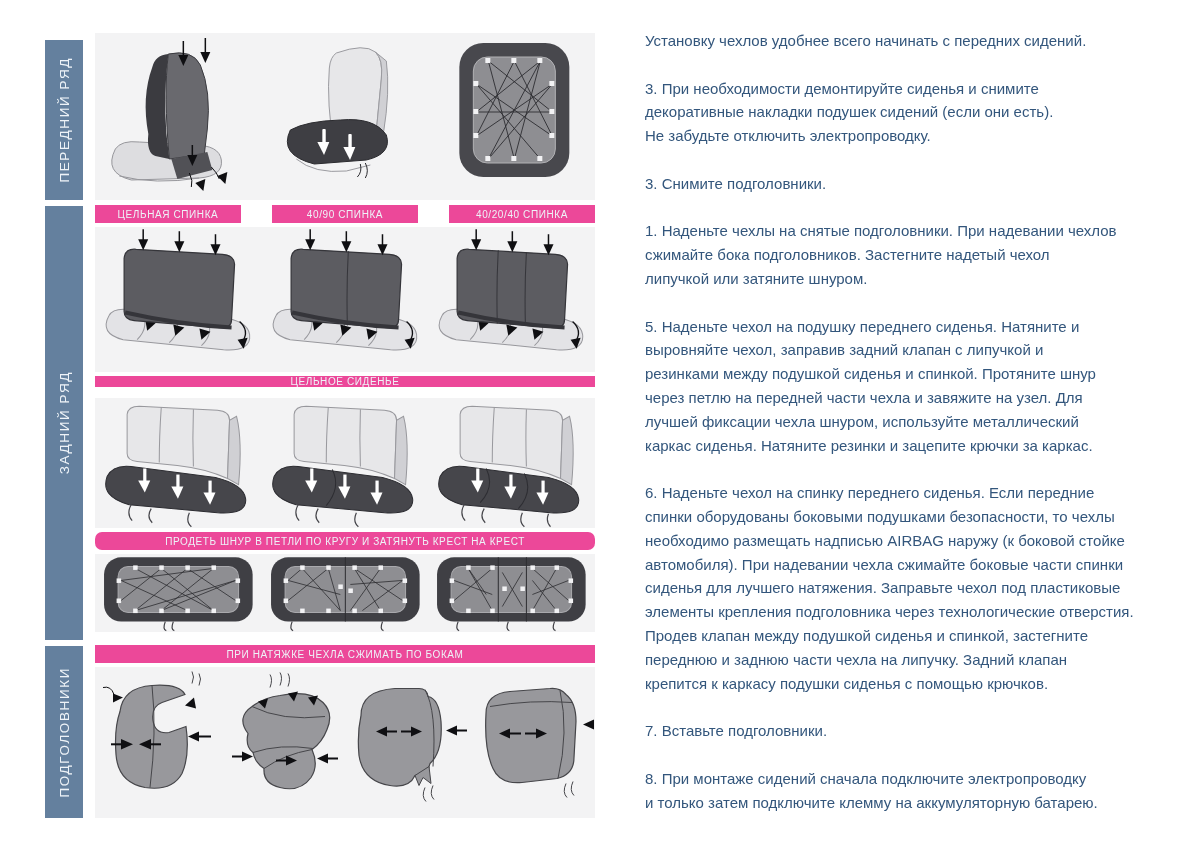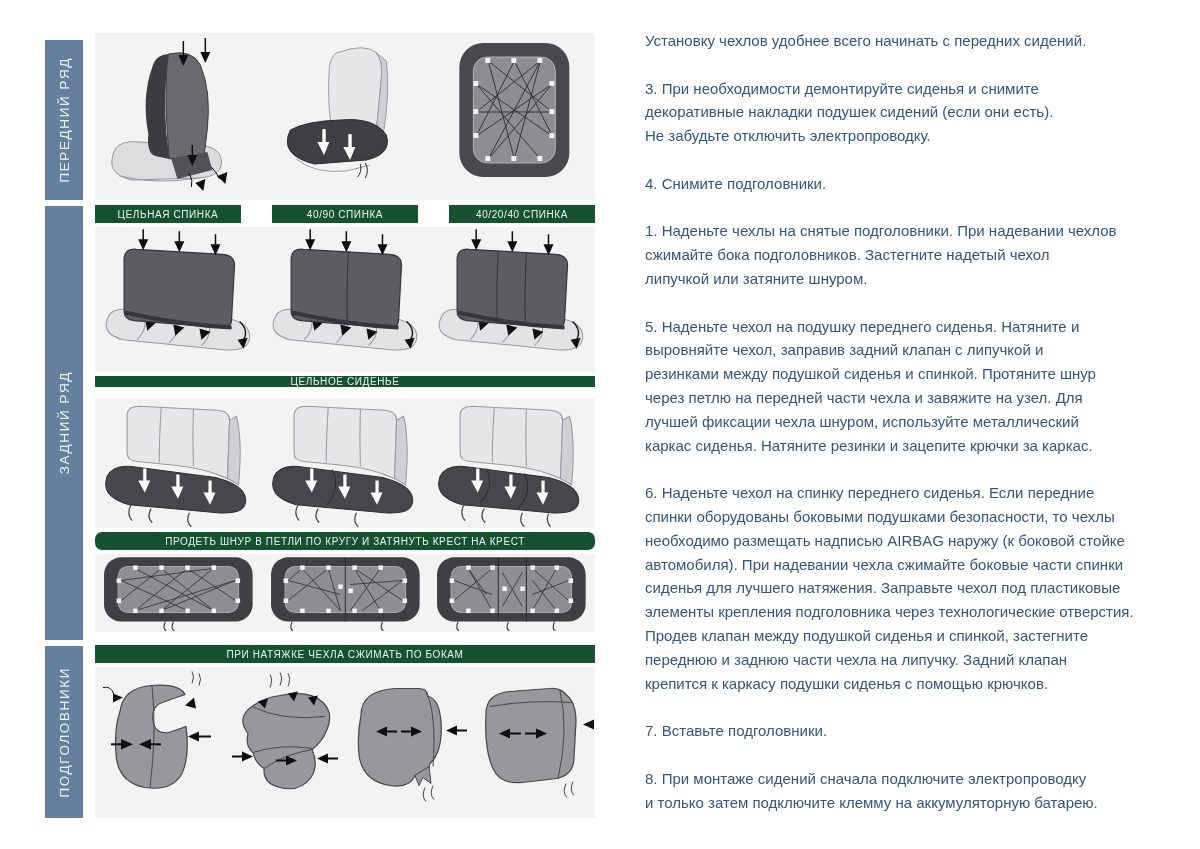--- a/index.html
+++ b/index.html
@@ -13,21 +13,21 @@
         color:#eef3f8;font-size:13.5px;letter-spacing:1.6px;font-weight:500;white-space:nowrap;}
 
   
   .panel{position:absolute;left:95px;width:500px;background:#f3f3f4;}
   .cellrow{display:flex;height:100%;}
   .cell{flex:1;height:100%;min-width:0;}
   .cell svg{display:block;width:100%;height:100%;}
 
   
   .labelrow{position:absolute;left:95px;width:500px;height:18px;display:flex;gap:31px;}
-  .hlabel{background:#14532d;color:#eef3f8;font-size:10px;letter-spacing:.6px;
+  .hlabel{background:#ec4899;color:#eef3f8;font-size:10px;letter-spacing:.6px;
         display:flex;align-items:center;justify-content:center;height:18px;flex:1;white-space:nowrap;}
   .hlabel.full{position:absolute;left:95px;width:500px;}
 
   
   .instructions{position:absolute;left:645px;top:29px;width:556px;
         color:#33567c;font-size:15px;line-height:23.8px;}
   .instructions p{margin:0 0 23.8px 0;white-space:pre-line;}
   .instructions p:last-child{margin-bottom:0;}
 </style>
 </head>
@@ -459,21 +459,21 @@
         </svg>
       </div>
     </div>
   </div>
 
   <div class="instructions">
     <p>Установку чехлов удобнее всего начинать с передних сидений.</p>
     <p>3. При необходимости демонтируйте сиденья и снимите
 декоративные накладки подушек сидений (если они есть).
 Не забудьте отключить электропроводку.</p>
-    <p>4. Снимите подголовники.</p>
+    <p>3. Снимите подголовники.</p>
     <p>1. Наденьте чехлы на снятые подголовники. При надевании чехлов
 сжимайте бока подголовников. Застегните надетый чехол
 липучкой или затяните шнуром.</p>
     <p>5. Наденьте чехол на подушку переднего сиденья. Натяните и
 выровняйте чехол, заправив задний клапан с липучкой и
 резинками между подушкой сиденья и спинкой. Протяните шнур
 через петлю на передней части чехла и завяжите на узел. Для
 лучшей фиксации чехла шнуром, используйте металлический
 каркас сиденья. Натяните резинки и зацепите крючки за каркас.</p>
     <p>6. Наденьте чехол на спинку переднего сиденья. Если передние

